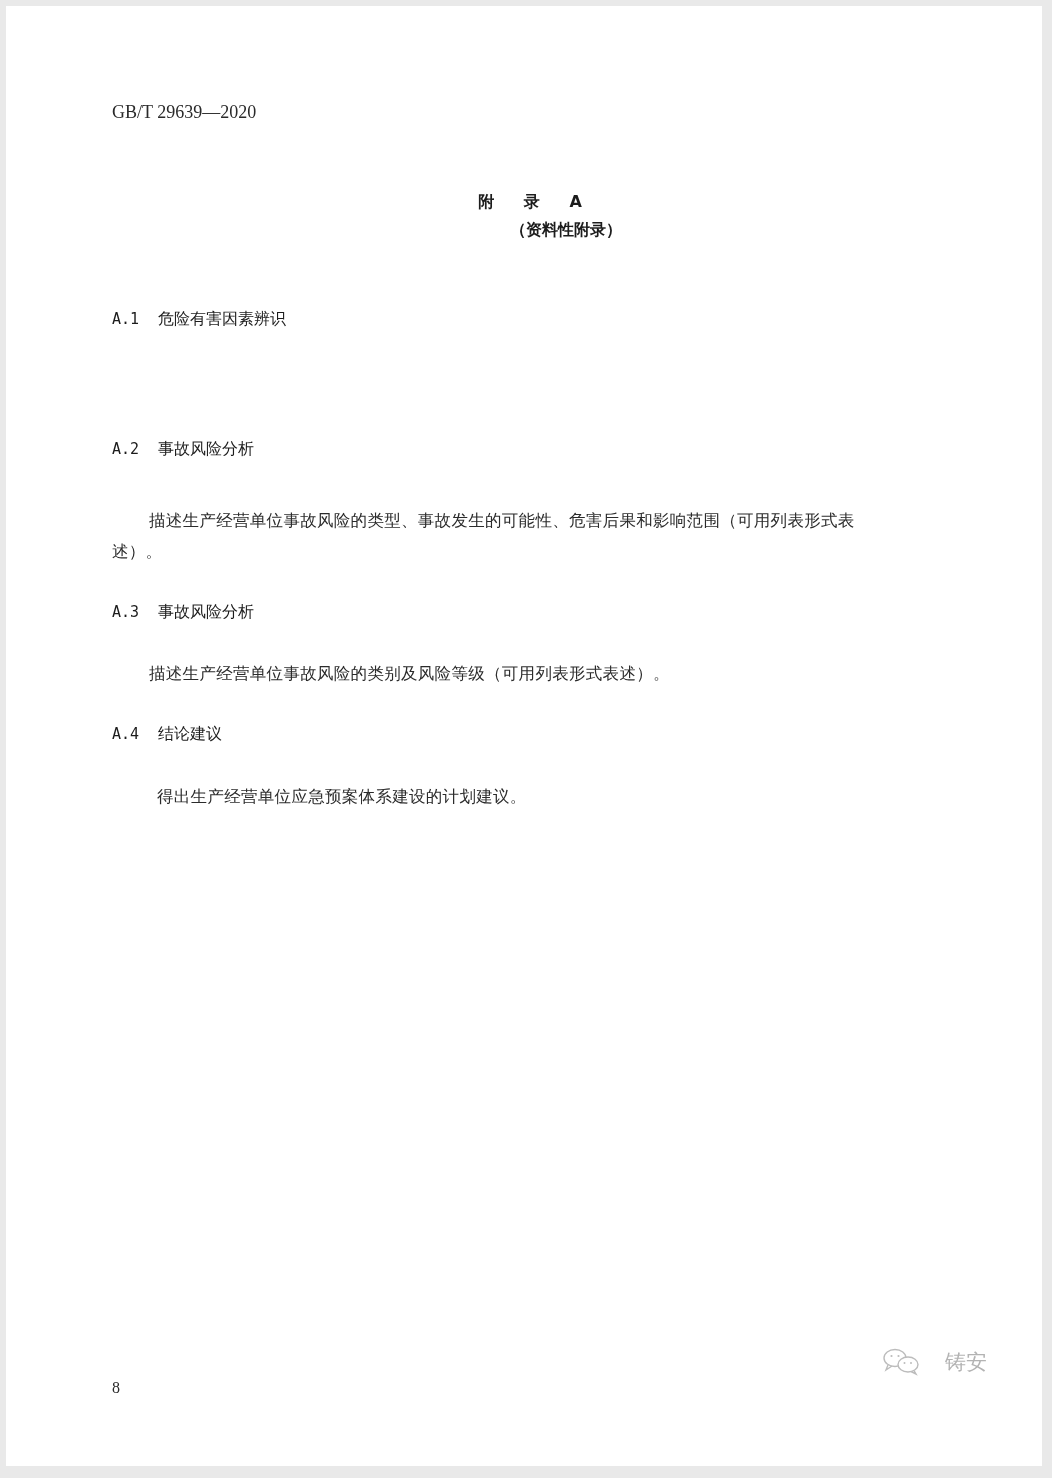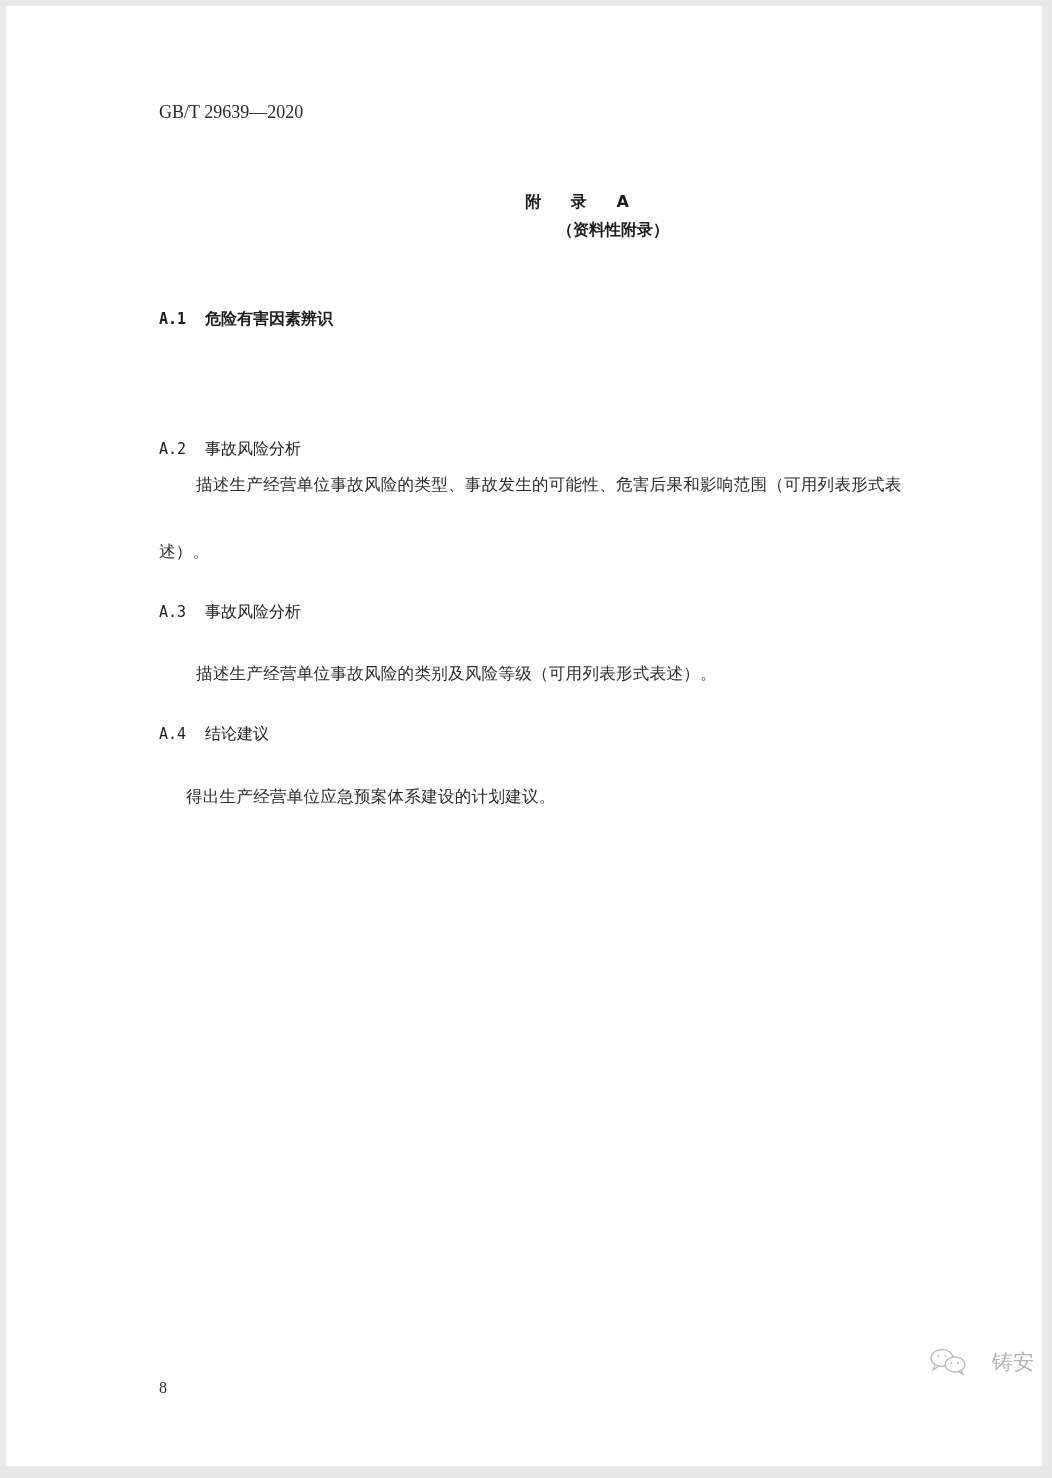--- a/index.html
+++ b/index.html
@@ -14,21 +14,21 @@
       overflow: hidden;
     }
     .page {
       position: absolute;
       left: 6px;
       top: 6px;
       width: 1036px;
       height: 1460px;
       background: #ffffff;
     }
-    .abs { position: absolute; white-space: nowrap; margin-left: 47px; }
+    .abs { position: absolute; white-space: nowrap; }
     .std-code {
       left: 106px; top: 96px;
       font-family: "Liberation Serif", "DejaVu Serif", serif;
       font-size: 18px;
       color: #2a2a2a;
     }
     .appendix-title {
       left: 0; width: 1036px; text-align: center;
       font-family: "DejaVu Sans", sans-serif;
       font-weight: bold;
@@ -73,39 +73,39 @@
 </head>
 <body>
 
 <div class="page">
 
   <div class="abs std-code">GB/T 29639—2020</div>
 
   <div class="abs appendix-title t1">附 录 A</div>
   <div class="abs appendix-title t2">（资料性附录）</div>
 
-  <div class="abs sec-head" style="top:303px;font-weight:bold;">
+  <div class="abs sec-head" style="top:303px;">
     <span class="num">A.1</span><span>危险有害因素辨识</span>
   </div>
 
   <div class="abs sec-head" style="top:433px;">
     <span class="num">A.2</span><span>事故风险分析</span>
   </div>
-  <div class="abs sec-body" style="left:143px; top:468px;">描述生产经营单位事故风险的类型、事故发生的可能性、危害后果和影响范围（可用列表形式表</div>
+  <div class="abs sec-body" style="left:143px; top:504px;">描述生产经营单位事故风险的类型、事故发生的可能性、危害后果和影响范围（可用列表形式表</div>
   <div class="abs sec-body" style="left:106px; top:535px;">述）。</div>
 
   <div class="abs sec-head" style="top:596px;">
     <span class="num">A.3</span><span>事故风险分析</span>
   </div>
   <div class="abs sec-body" style="left:143px; top:657px;">描述生产经营单位事故风险的类别及风险等级（可用列表形式表述）。</div>
 
   <div class="abs sec-head" style="top:718px;">
     <span class="num">A.4</span><span>结论建议</span>
   </div>
-  <div class="abs sec-body" style="left:133px; top:780px;font-family:Liberation Mono, monospace;">得出生产经营单位应急预案体系建设的计划建议。</div>
+  <div class="abs sec-body" style="left:151px; top:780px;font-family:Liberation Mono, monospace;">得出生产经营单位应急预案体系建设的计划建议。</div>
 
   <div class="abs watermark">
     <span>
       <svg width="40" height="28" viewBox="0 0 40 28">
         <ellipse cx="13" cy="10" rx="11" ry="8.5" fill="none" stroke="#bcbcbc" stroke-width="1.4"></ellipse>
         <path d="M6 17 L4 22 L10 18" fill="none" stroke="#bcbcbc" stroke-width="1.4"></path>
         <circle cx="9.5" cy="8" r="1.1" fill="#bcbcbc"></circle>
         <circle cx="16.5" cy="8" r="1.1" fill="#bcbcbc"></circle>
         <ellipse cx="26" cy="16.5" rx="10" ry="7.5" fill="#ffffff" stroke="#bcbcbc" stroke-width="1.4"></ellipse>
         <path d="M32 22.5 L34 26 L29 23.5" fill="none" stroke="#bcbcbc" stroke-width="1.4"></path>

